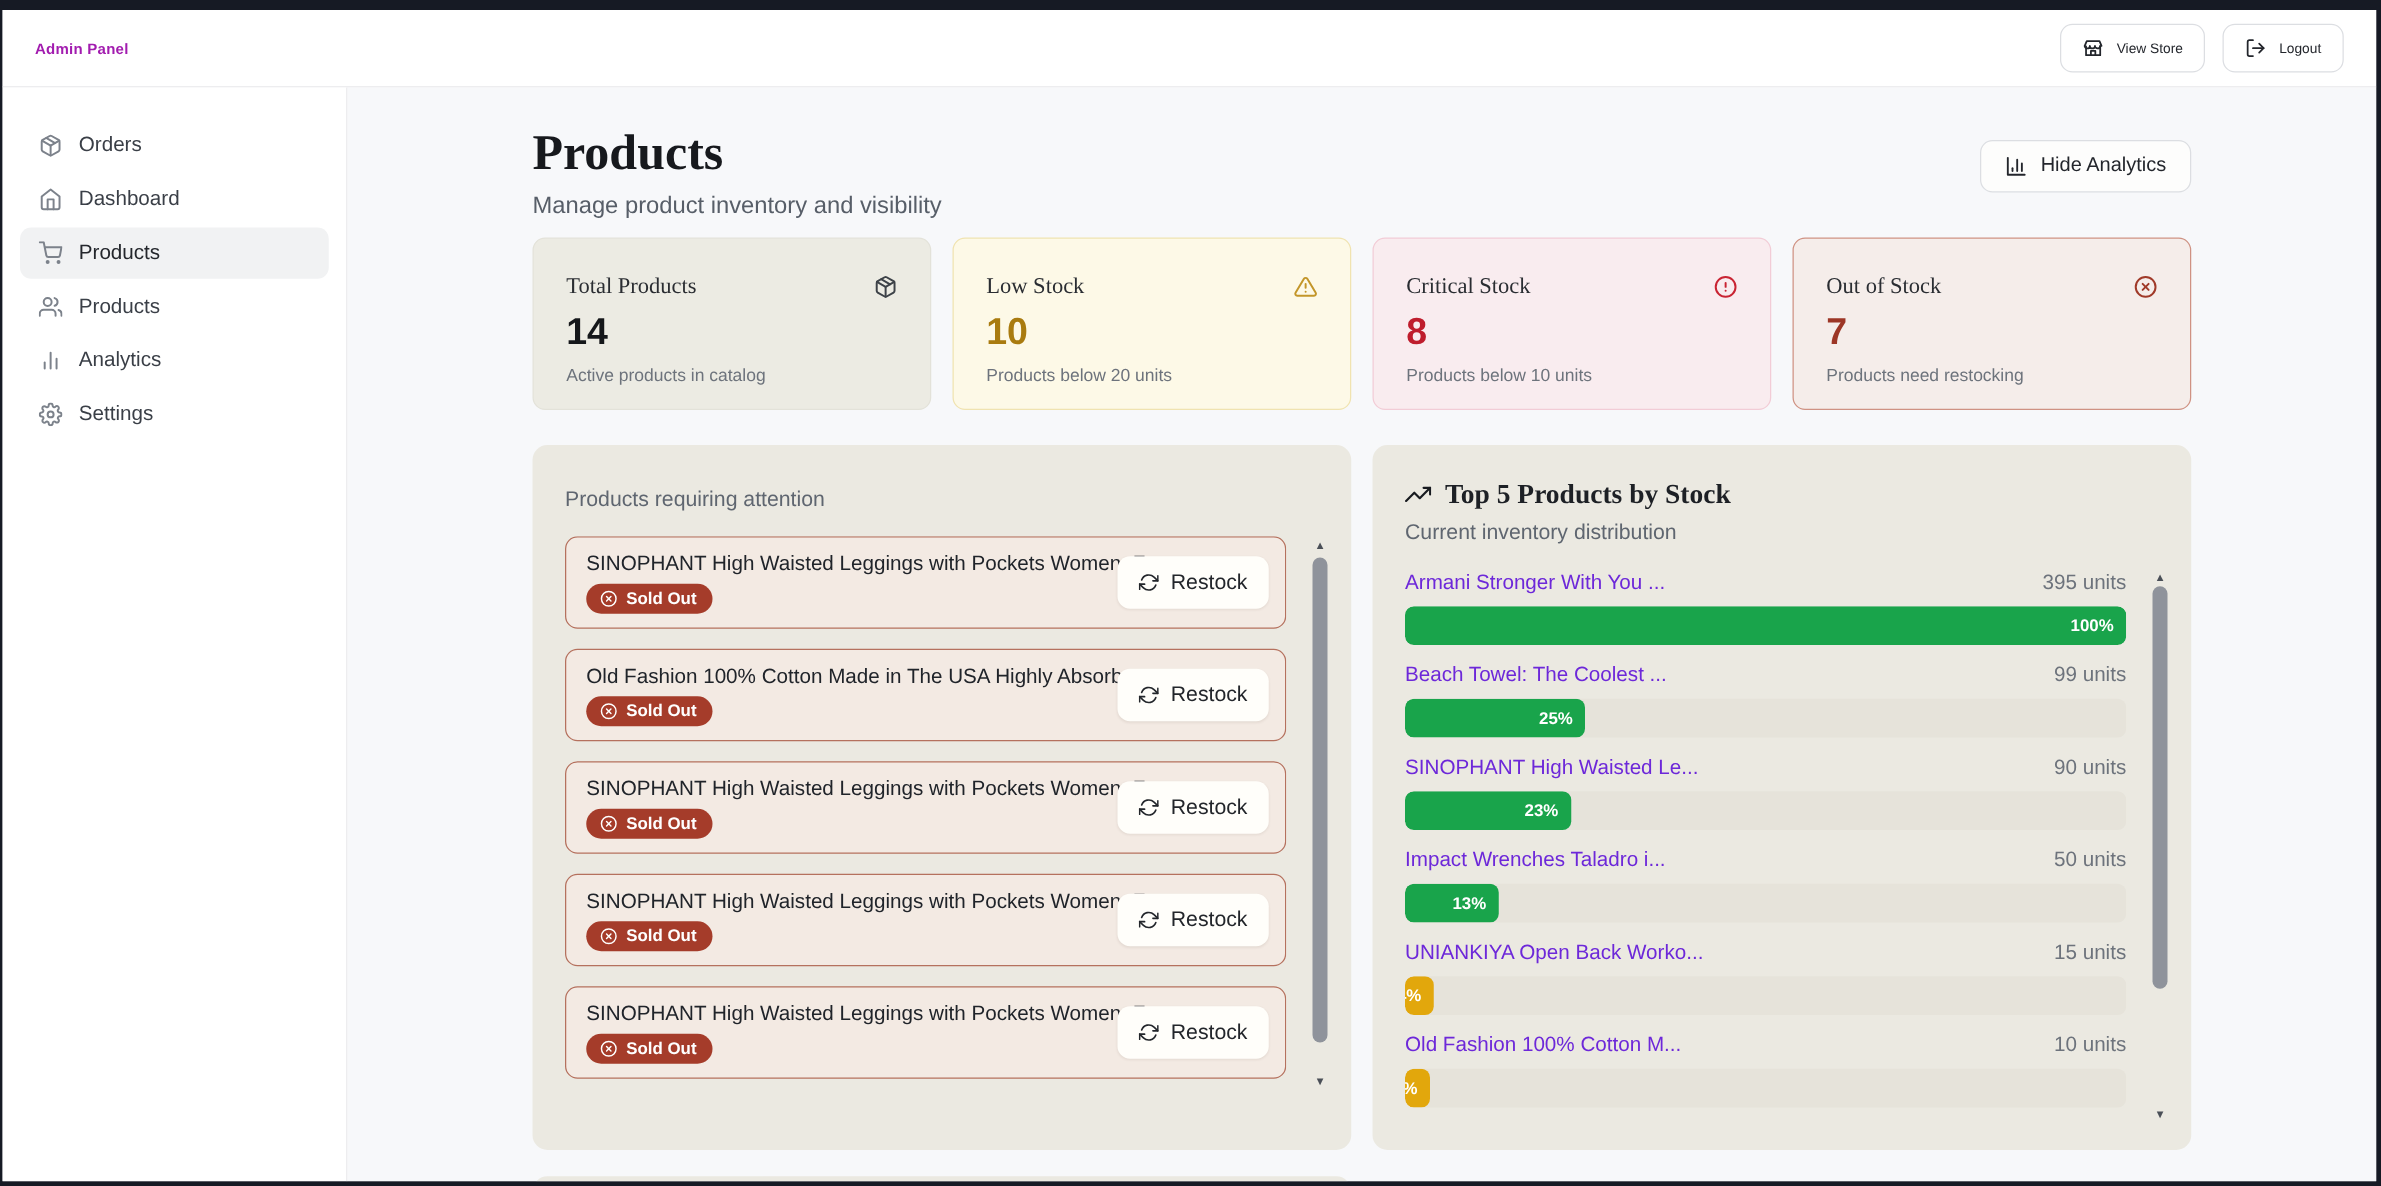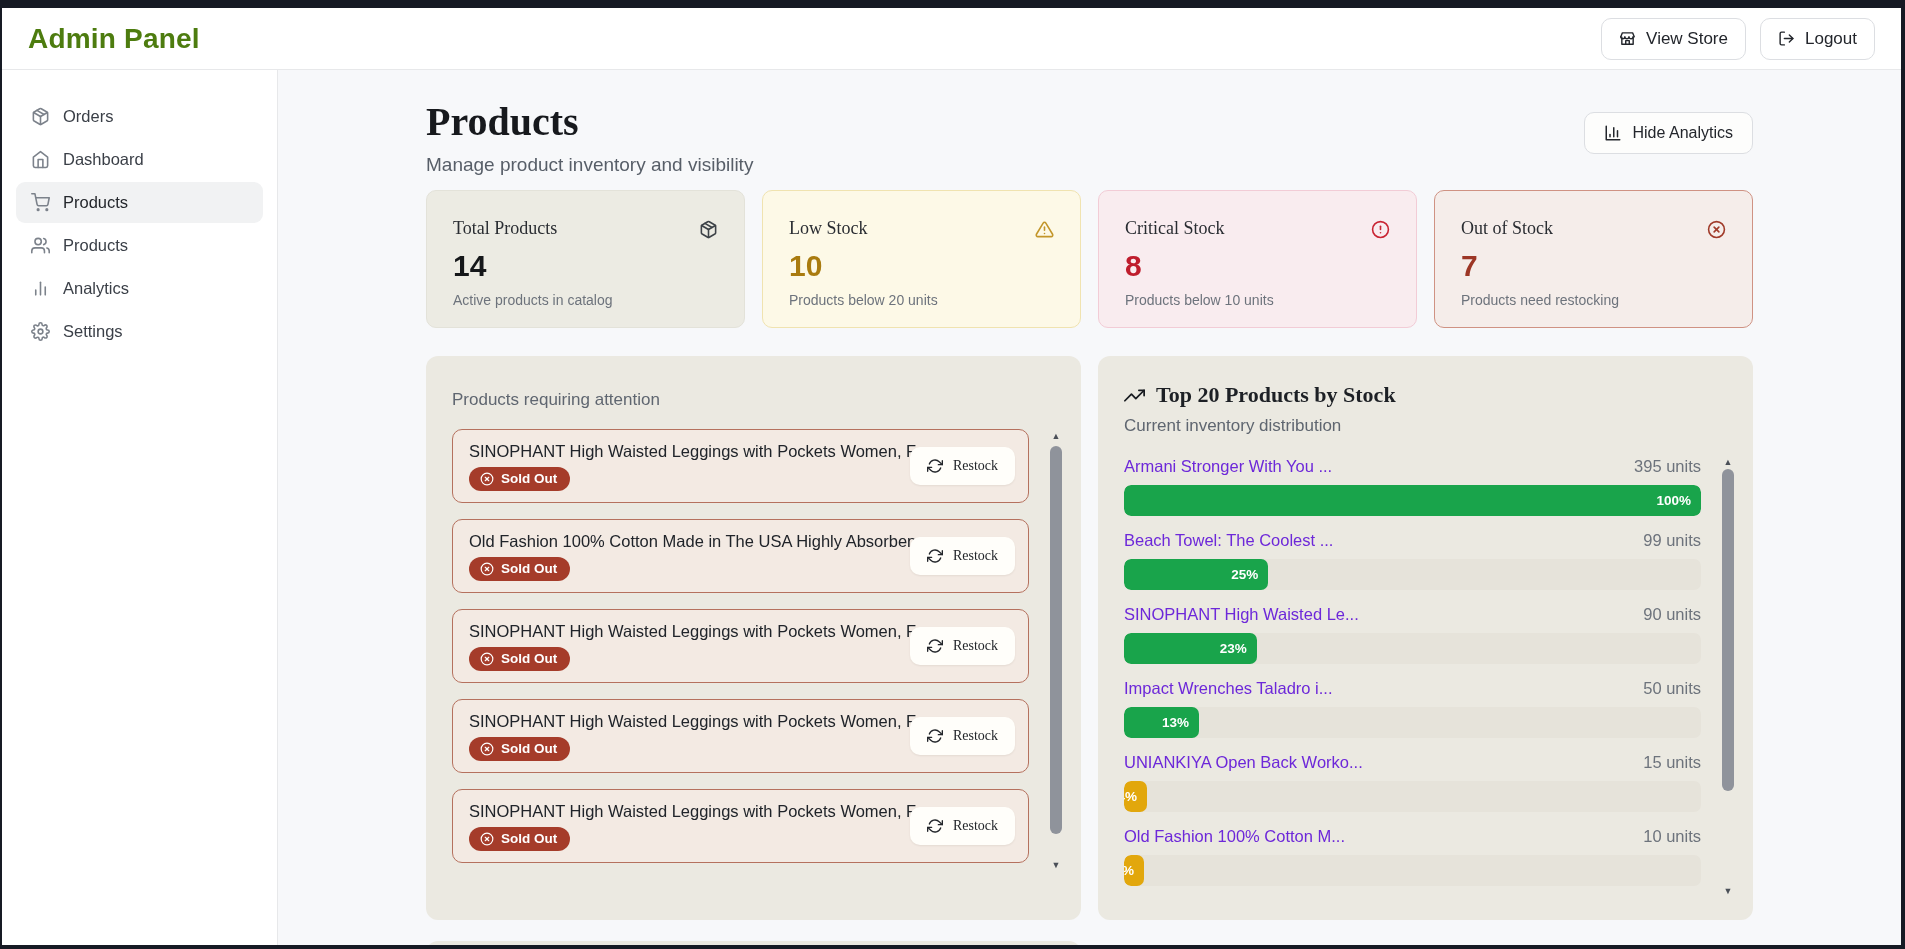--- a/index.html
+++ b/index.html
@@ -3,23 +3,23 @@
 <meta charset="utf-8">
 <style>
   * { margin:0; padding:0; box-sizing:border-box; }
   html,body { width:1905px; height:949px; overflow:hidden; }
   body { font-family:"Liberation Sans", sans-serif; background:#161a24; position:relative; }
 
   .app { position:absolute; top:8px; left:2px; right:4px; bottom:4px; background:#ffffff; overflow:hidden; display:flex; flex-direction:column; }
 
   
   .topbar { height:62px; flex:none; background:#fff; border-bottom:1px solid #e7e8ea; display:flex; align-items:center; justify-content:space-between; padding:0 26px; }
-  .brand { font-size:28px; font-weight:700; color:#4d7c0f; letter-spacing:.2px; }
+  .brand { font-size:12px; font-weight:700; color:#a21caf; letter-spacing:.2px; }
   .topbar-actions { display:flex; gap:14px; }
-  .btn-outline { display:inline-flex; align-items:center; gap:10px; padding:10px 17px; background:#fff; border:1px solid #dcdee2; border-radius:10px; font-size:17px; color:#23262c; font-family:inherit; cursor:pointer; }
+  .btn-outline { display:inline-flex; align-items:center; gap:10px; padding:10px 17px; background:#fff; border:1px solid #dcdee2; border-radius:10px; font-size:11px; color:#23262c; font-family:inherit; cursor:pointer; }
   .btn-outline svg { width:17px; height:17px; color:#23262c; }
 
   
   .layout { flex:1; display:flex; min-height:0; }
   .sidebar { width:276px; flex:none; background:#fff; border-right:1px solid #e7e8ea; padding:26px 14px; }
   .nav-item { display:flex; align-items:center; gap:13px; padding:11px 15px; border-radius:9px; font-size:16.5px; color:#3a3f47; margin-bottom:2px; cursor:pointer; }
   .nav-item .nav-icon { display:flex; }
   .nav-item svg { width:19px; height:19px; color:#7c828b; }
   .nav-item.active { background:#f1f2f3; color:#24272c; }
 
@@ -69,21 +69,21 @@
   .sb-thumb { position:absolute; left:1px; width:12px; border-radius:7px; background:#8f939b; }
   .alerts-panel .sb-thumb { top:17px; height:388px; }
   .top-panel   .sb-thumb { top:14px; height:322px; }
 
   
   .alert-item { height:74px; border:1px solid #b5715e; background:#f3eae3; border-radius:10px; padding:12px 16px; margin-bottom:16px; position:relative; }
   .alert-name { font-size:16.5px; color:#20242a; white-space:nowrap; overflow:hidden; padding-right:150px; }
   .soldout-badge { display:inline-flex; align-items:flex-end; gap:7px; background:#a53c2a; color:#fff; font-size:13.5px; font-weight:700; border-radius:999px; padding:4px 13px 5px 11px; margin-top:6px; }
   .soldout-badge svg { width:14px; height:14px; color:#fff; }
   .badge-ic, .btn-ic { display:flex; }
-  .restock-btn { position:absolute; right:13px; top:50%; transform:translateY(-50%); display:inline-flex; align-items:center; gap:10px; background:#fffefa; border:none; border-radius:10px; padding:11px 17px; font-size:14px; color:#23262b; font-family:Liberation Serif, serif; box-shadow:0 1px 2px rgba(60,40,20,.08); cursor:pointer; }
+  .restock-btn { position:absolute; right:13px; top:50%; transform:translateY(-50%); display:inline-flex; align-items:center; gap:10px; background:#fffefa; border:none; border-radius:10px; padding:11px 17px; font-size:17px; color:#23262b; font-family:Liberation Sans, sans-serif; box-shadow:0 1px 2px rgba(60,40,20,.08); cursor:pointer; }
   .restock-btn svg { width:16px; height:16px; color:#23262b; }
 
   
   .top-item { margin-bottom:13px; }
   .top-head { display:flex; justify-content:space-between; align-items:baseline; font-size:16.5px; line-height:22px; }
   .top-name { color:#6d28d9; } .top-units { color:#6d737c; }
   .bar-track { margin-top:8px; height:31px; border-radius:7px; background:#e6e3da; overflow:hidden; }
   .bar-fill { height:100%; border-radius:7px; display:flex; align-items:center; justify-content:flex-end; padding:0 10px; overflow:hidden; }
   .bar-fill.green { background:#19a44b; }
   .bar-fill.amber { background:#e2a70c; }
@@ -396,21 +396,21 @@
         </div>
 
         <div class="panel top-panel">
           <div class="panel-title-row">
             <span class="btn-ic" style="width: 21px; height: 21px;">
                 <svg viewBox="0 0 24 24" fill="none" stroke="currentColor" stroke-width="2" stroke-linecap="round" stroke-linejoin="round" style="width:100%;height:100%;display:block" aria-hidden="true">
                   <polyline points="23 6 13.5 15.5 8.5 10.5 1 18"></polyline>
                   <polyline points="17 6 23 6 23 12"></polyline>
                 </svg>
               </span>
-            <span class="panel-title">Top 20 Products by Stock</span>
+            <span class="panel-title">Top 5 Products by Stock</span>
           </div>
           <div class="panel-sub">Current inventory distribution</div>
           <div class="list-region">
             <div class="list-items">
                 <div class="top-item">
                   <div class="top-head">
                     <span class="top-name">Armani Stronger With You ...</span>
                     <span class="top-units">395 units</span>
                   </div>
     <div class="bar-track">

